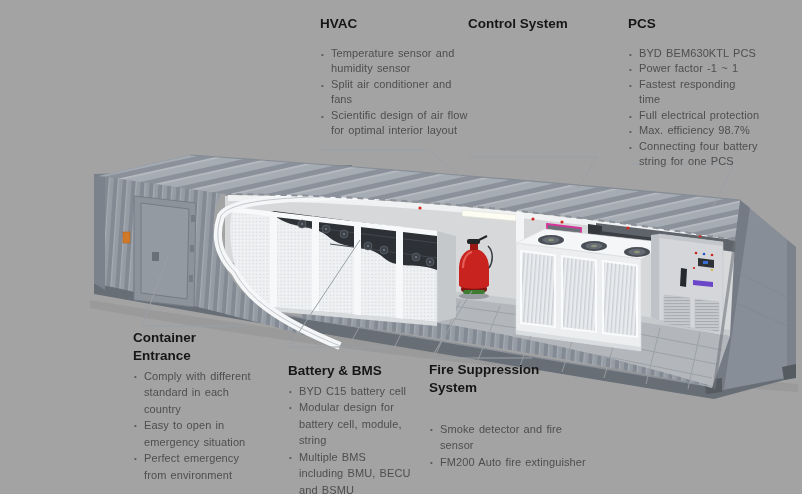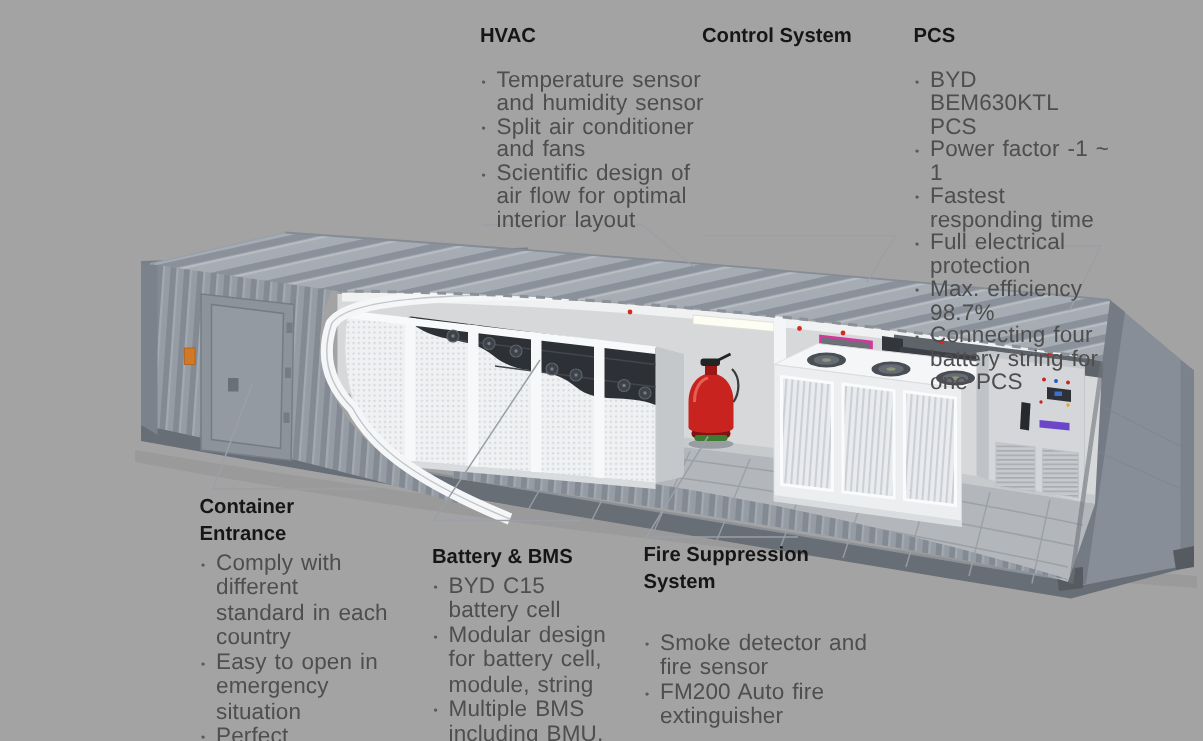--- a/index.html
+++ b/index.html
@@ -2,31 +2,31 @@
 <html><head>
 <meta charset="utf-8">
 <style>
   html,body{margin:0;padding:0;background:#ffffff;}
   .stage{position:relative;width:802px;height:494px;background:#a3a3a3;
          font-family:"Liberation Sans",sans-serif;overflow:hidden;}
   .stage svg{position:absolute;left:0;top:0;}
   .callout{position:absolute;}
   .callout h3{margin:0;font-size:13.5px;font-weight:bold;color:#161616;line-height:1.32;}
   .callout ul{list-style:none;margin:0;padding:0;}
-  .callout li{position:relative;padding-left:11px;font-size:15px;color:#4e4e4e;
+  .callout li{position:relative;padding-left:11px;font-size:11px;color:#4e4e4e;
               letter-spacing:.1px;word-spacing:1px;}
   .callout li::before{content:"\2022";position:absolute;left:1px;top:1px;font-size:8px;color:#5a5a5a;}
   .callout.top li{line-height:15.5px;}
   .callout.bottom li{line-height:16.5px;}
   .callout.top ul{margin-top:13px;}
   .callout.bottom ul{margin-top:3px;}
   #co-fire ul{margin-top:24px;}
   #co-hvac{left:320px;top:15px;width:150px;}
   #co-control{left:468px;top:15px;width:142px;}
-  #co-pcs{left:609px;top:15px;width:132px;}
+  #co-pcs{left:628px;top:15px;width:132px;}
   #co-entrance{left:133px;top:329px;width:128px;}
   #co-entrance h3{width:92px;}
   #co-battery{left:288px;top:362px;width:124px;}
   #co-fire{left:429px;top:361px;width:160px;}
   #co-fire h3{width:132px;}
 </style>
 </head>
 <body>
 
 <div class="stage">

